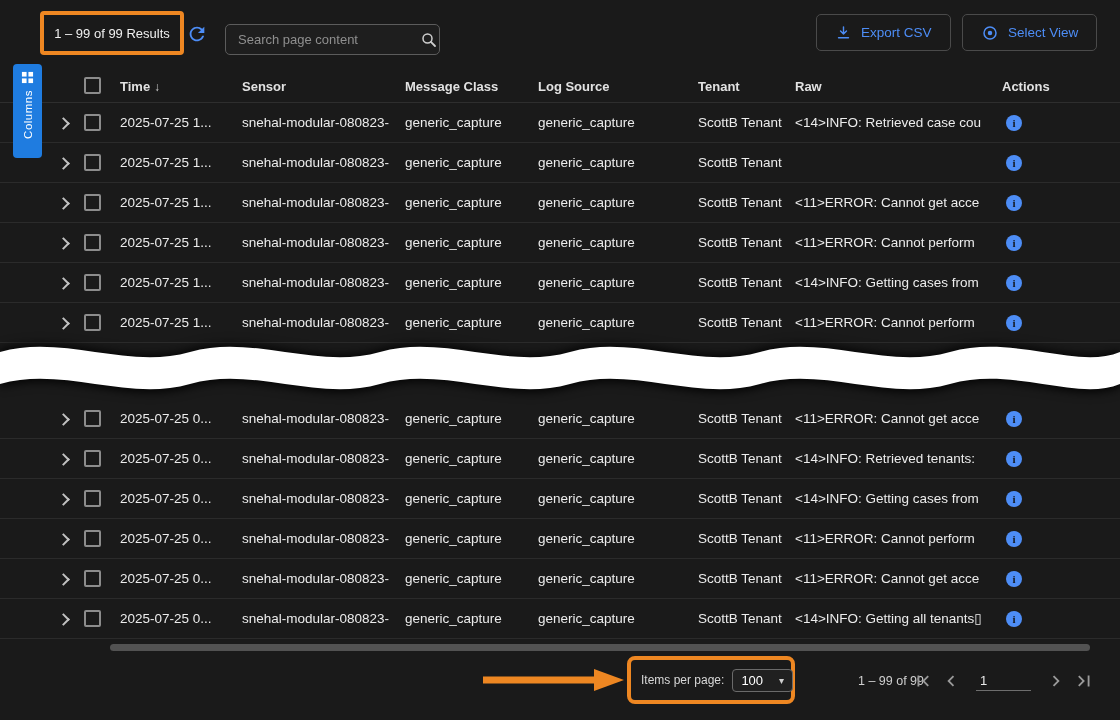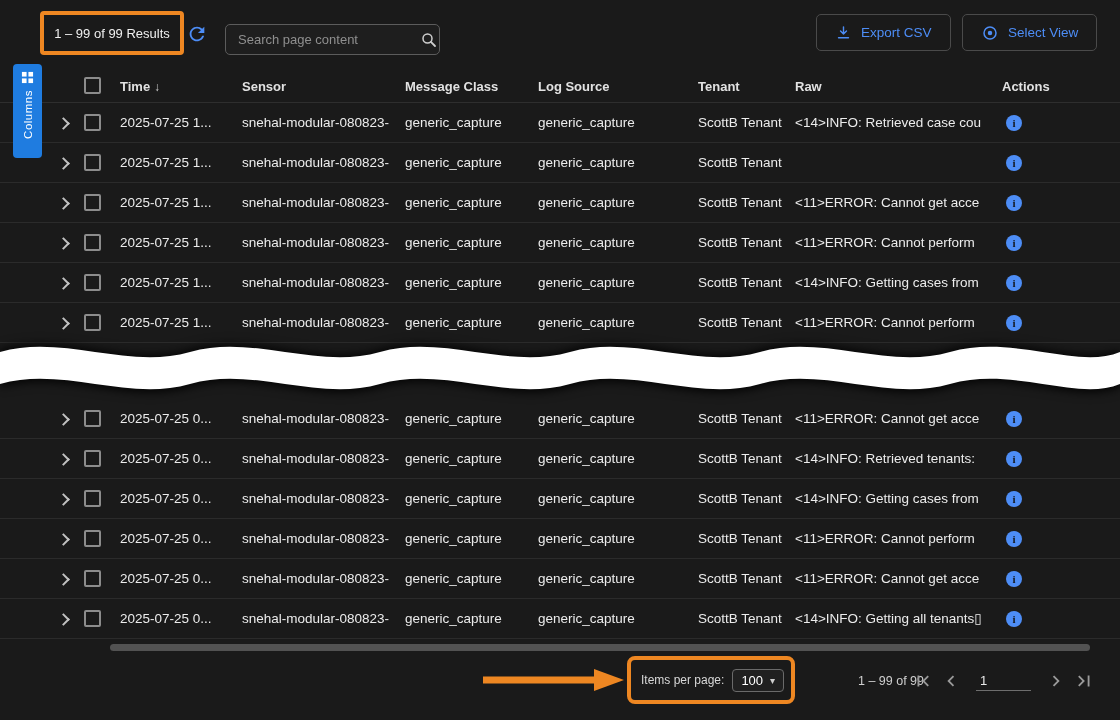--- a/index.html
+++ b/index.html
@@ -100,21 +100,21 @@
   }
 
   
   .ipp-box {
     position:absolute; left:627px; top:656px; width:168px; height:48px;
     border:4px solid #ee8722; border-radius:8px; z-index:10;
     display:flex; align-items:center; gap:8px; padding:16px 10px;
   }
   .ipp-label { font-size:12px; color:#d8d8d8; white-space:nowrap; }
   .ipp-select {
-    display:flex; align-items:center; gap:7px;
+    display:flex; align-items:center; gap:16px;
     border:1px solid #6a6a6a; border-radius:4px; padding:3px 8px;
     font-size:13px; color:#fff; cursor:pointer; background:#202020;
   }
   .ipp-caret { font-size:10px; color:#cfcfcf; }
   .range-label { position:absolute; left:858px; top:674px; font-size:12.5px; color:#cfcfcf; }
   .pager { position:absolute; left:910px; top:666px; height:30px; display:flex; align-items:center; gap:2px; }
   .pg-btn { width:26px; height:26px; display:flex; align-items:center; justify-content:center; cursor:pointer; }
   .pg-btn svg { fill:#9a9a9a; }
   .page-input {
     width:55px; margin:0 10px; background:transparent; border:none; outline:none;

